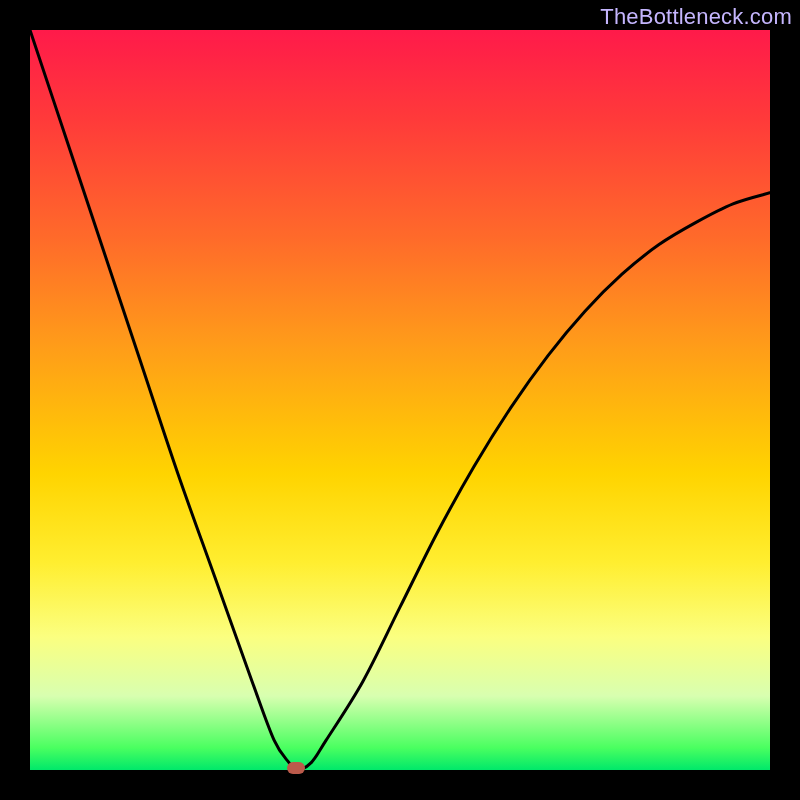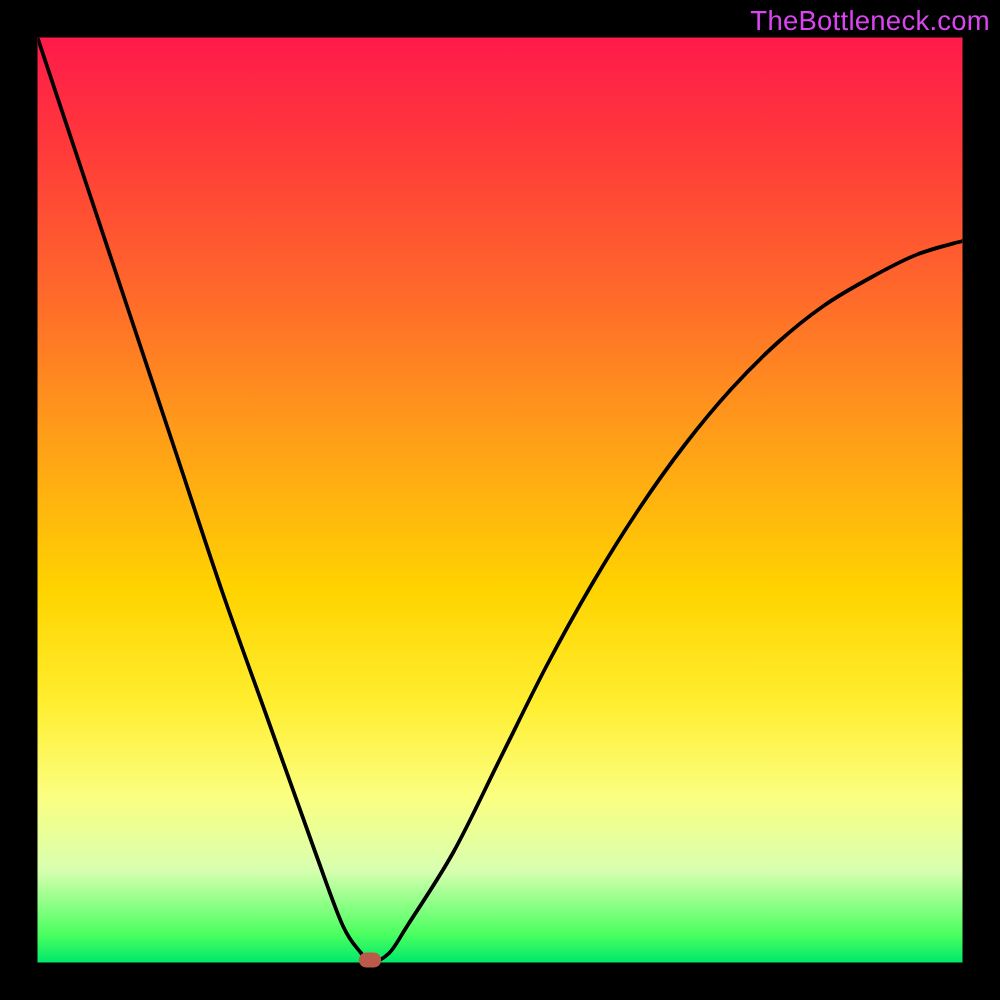--- a/index.html
+++ b/index.html
@@ -36,21 +36,21 @@
       #4aff60 97%,
       #00e86a 100%
     );
   }
   .watermark {
     position: absolute;
     top: 4px;
     right: 8px;
     font-size: 22px;
     font-weight: 500;
-    color: #d946ef;
+    color: #c4b5fd;
     letter-spacing: 0.2px;
     user-select: none;
   }
   svg.curve {
     position: absolute;
     left: 0;
     top: 0;
   }
   .marker {
     position: absolute;

